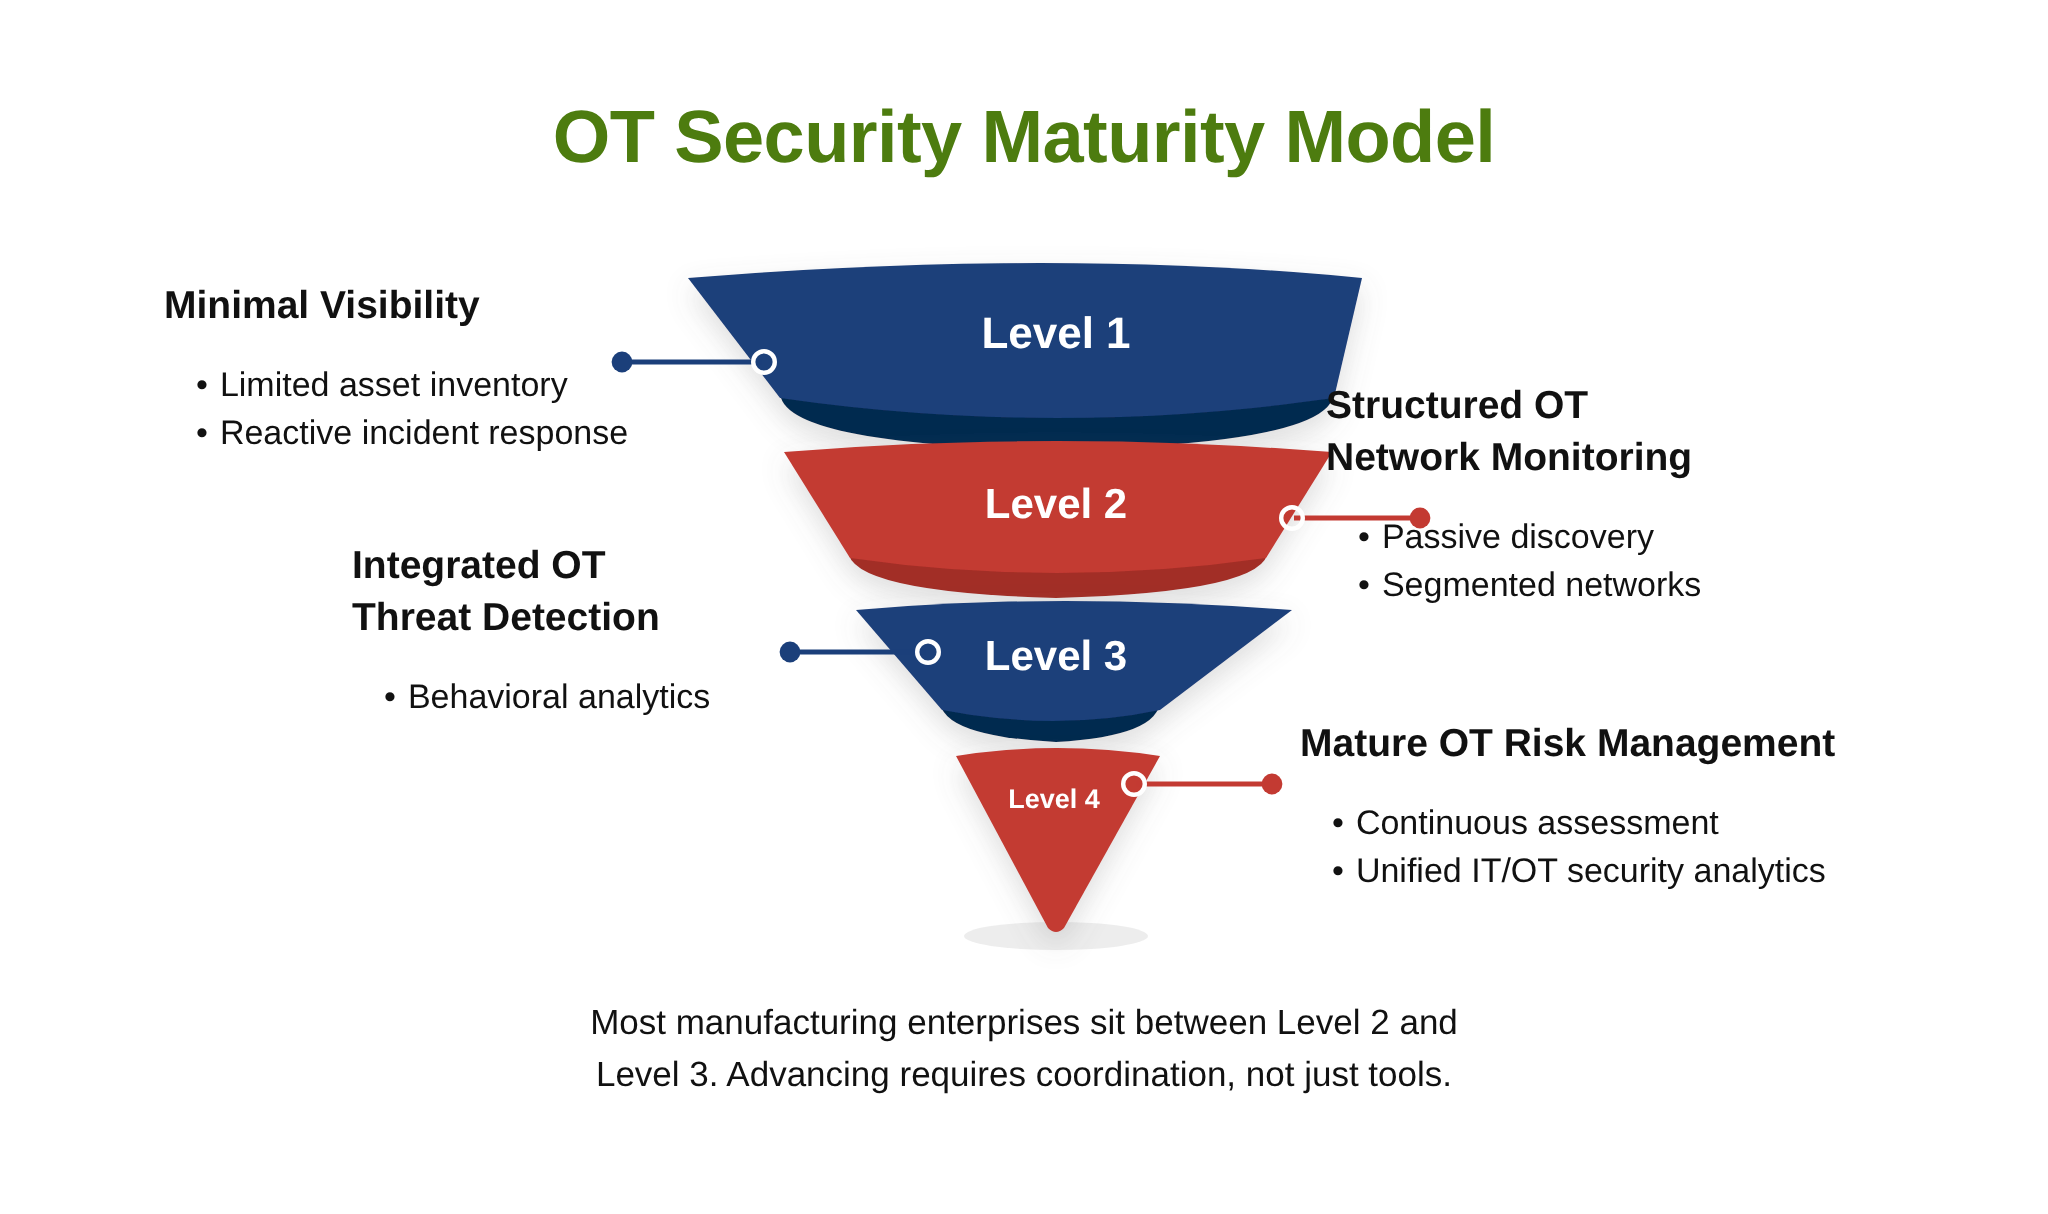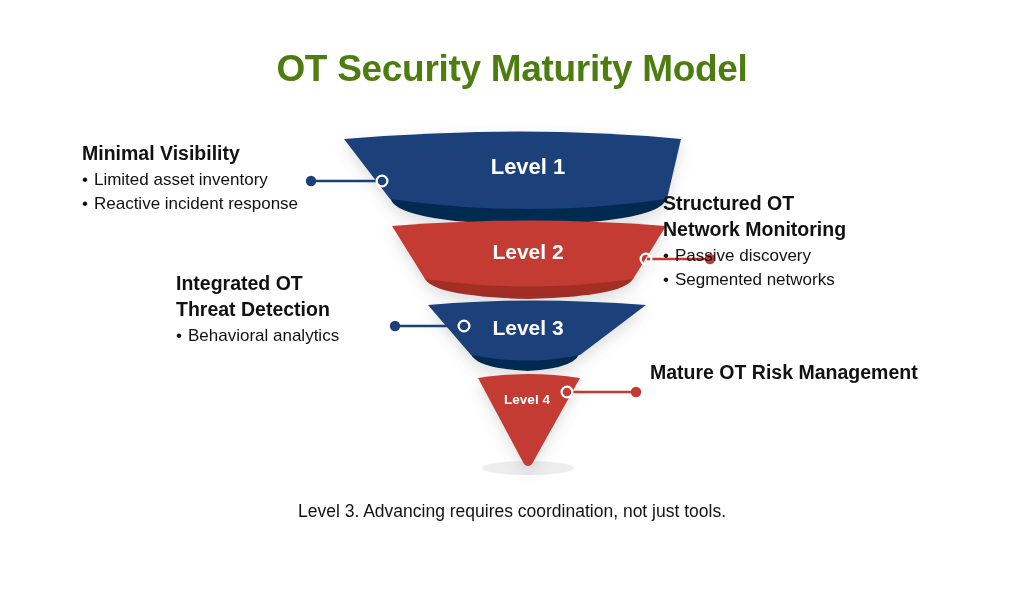--- a/index.html
+++ b/index.html
@@ -42,21 +42,21 @@
   }
   .annotation .ann-heading {
     font-size: 19.5px;
     font-weight: bold;
     line-height: 1.17;
     color: #111111;
     margin: 0 0 3px 0;
   }
   .annotation .ann-bullets {
     list-style: none;
-    margin: 0;
+    margin: 16px;
     padding: 0;
   }
   .annotation .ann-bullets li {
     font-size: 17px;
     line-height: 1.42;
     color: #111111;
     white-space: nowrap;
   }
   .annotation .ann-bullets li .bullet-dot {
     display: inline-block;
@@ -188,17 +188,22 @@
 <div class="annotation ann-left" id="ann-level3">
   <div class="ann-heading">Integrated OT</div>
   <div class="ann-heading">Threat Detection</div>
   <ul class="ann-bullets">
     <li><span class="bullet-dot">•</span><span>Behavioral analytics</span></li>
   </ul>
 </div>
 
 <div class="annotation ann-left" id="ann-level4">
   <div class="ann-heading">Mature OT Risk Management</div>
+  <ul class="ann-bullets">
+    <li><span class="bullet-dot">•</span><span>Continuous assessment</span></li>
+    <li><span class="bullet-dot">•</span><span>Unified IT/OT security analytics</span></li>
+  </ul>
 </div>
 
 <div id="caption">
+  <span class="cap-line">Most manufacturing enterprises sit between Level 2 and</span>
   <span class="cap-line">Level 3. Advancing requires coordination, not just tools.</span>
 </div>
 
 </body></html>

